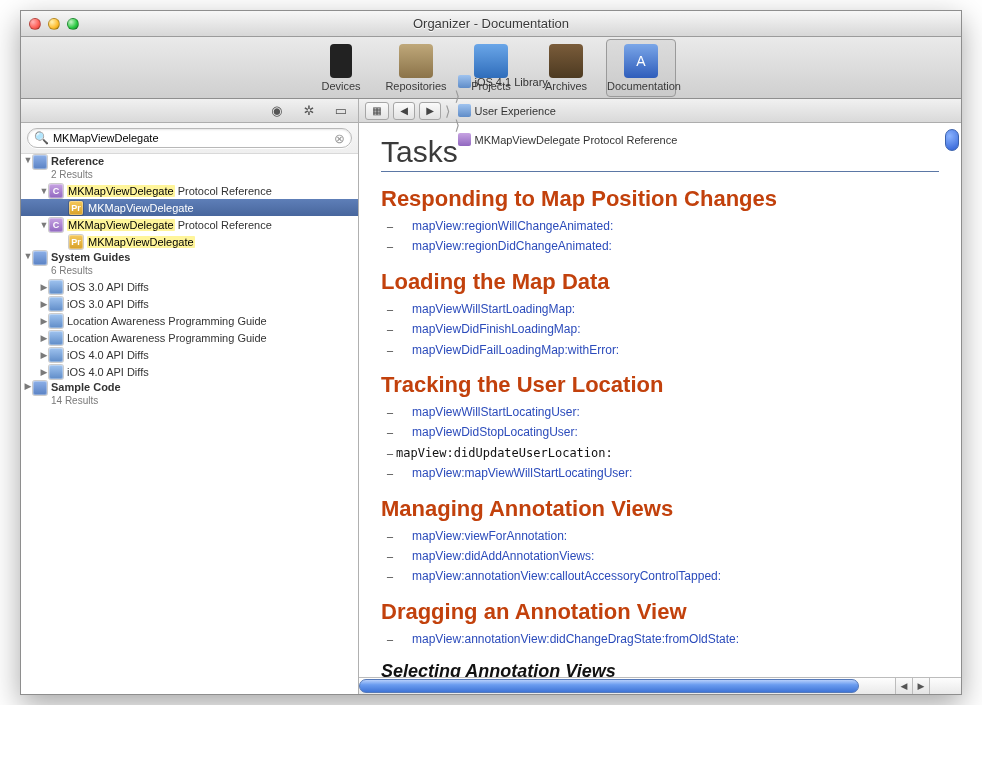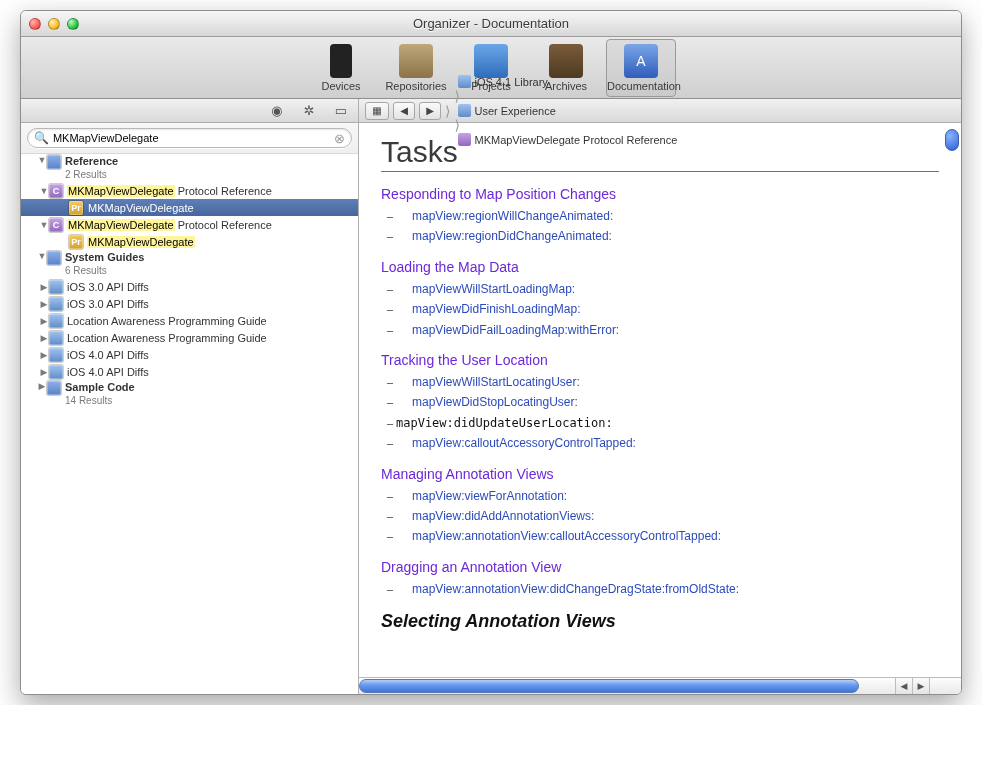--- a/index.html
+++ b/index.html
@@ -1,18 +1,18 @@
 <!DOCTYPE html>
 <html><head>
 <meta charset="utf-8">
 <style>
 * { margin: 0; padding: 0; box-sizing: border-box; font-family: "Lucida Grande", "Helvetica Neue", Arial, sans-serif; }
 body { background: #fff; display: flex; align-items: flex-start; justify-content: flex-start; }
 .window {
-  width: 942px; margin: 10px 20px; border: 1px solid #8e8e8e; border-radius: 6px;
+  width: 942px; margin: 10px 20px; border: 1px solid #8e8e8e; border-radius: 0;
   overflow: hidden; box-shadow: 0 10px 28px rgba(0,0,0,.35);
   background: #f2f2f2;
 }
 .titlebar {
   height: 26px; background: linear-gradient(#f7f7f7,#d7d7d7);
   border-bottom: 1px solid #9b9b9b; display: flex; align-items: center;
   padding: 0 8px; position: relative;
 }
 .traffic { display: flex; gap: 7px; }
 .traffic .light { width: 12px; height: 12px; border-radius: 50%; border: 1px solid rgba(0,0,0,.25); }
@@ -57,21 +57,21 @@
   display:flex; align-items:center; background:#fff; border:1px solid #b8b8b8;
   border-radius: 11px; height: 20px; padding: 0 6px; gap:4px;
   box-shadow: 0 1px 0 #fff, inset 0 1px 2px rgba(0,0,0,.1);
 }
 .searchwrap input { border:0; outline:0; flex:1; font-size:11px; background:transparent; }
 .searchwrap .mag { color:#888; font-size:12px; }
 .searchwrap .clear { color:#999; font-size:13px; cursor:default; }
 
 .tree { flex:1; overflow:auto; font-size:11px; color:#333; }
 .tr-row { display:flex; align-items:center; height:17px; padding-right:6px; cursor:default; }
-.tr-row.group-hd { height: 28px; align-items:flex-start; padding-top:1px;padding-left:14px; }
+.tr-row.group-hd { height: 28px; align-items:flex-start; padding-top:1px; }
 .tr-row.selected { background: linear-gradient(#5e7fb8,#48669d); color:#fff; }
 .tr-row.selected .hl { background: transparent; color:#fff; }
 .disclosure { width:10px; text-align:center; color:#7a7a7a; font-size:9px; user-select:none; }
 .disclosure.down::before { content:"▼"; }
 .disclosure.right::before { content:"▶"; }
 .indent { display:inline-block; }
 .badge {
   width:14px; height:14px; border-radius:2px; margin-right:4px; display:inline-flex;
   align-items:center; justify-content:center; color:#fff; font-size:9px; font-weight:bold;
   box-shadow: inset 0 0 0 1px rgba(255,255,255,.3), 0 0 0 1px rgba(0,0,0,.2);
@@ -101,21 +101,21 @@
 
 .content { flex:1; overflow:auto; padding: 12px 22px 10px; position:relative; }
 .content::-webkit-scrollbar { width:0; height:0; }
 .vscroll {
   position:absolute; right:2px; top:6px; width:14px; height:22px;
   background: radial-gradient(circle at 30% 30%, #8ab3ff, #2e5fd4); border-radius:8px;
   border:1px solid #3b62ad;
 }
 .h1 { font-size: 30px; color:#3b3b3b; font-weight:normal; margin-bottom:2px; }
 .hr { height:1px; background:#5b77a5; margin-bottom:14px; }
-.h2 { font-size:14px; font-weight:normal; margin-top:8px; margin-bottom:4px; color:#6d28d9; }
+.h2 { font-size:22px; font-weight:bold; margin-top:8px; margin-bottom:4px; color:#c2410c; }
 .list { margin-left:6px; margin-bottom:12px; }
 .list .item { font-family: Menlo, Monaco, monospace; font-size:12px; color:#111; line-height:1.7; }
 .list .item::before { content:"– "; color:#111; font-family:"Lucida Grande"; }
 .list .item a { color:#2b4bbb; text-decoration:none;margin-left:16px; }
 .cutoff { font-size:18px; font-weight:bold; color:#111; margin-top:12px; overflow:hidden; white-space:nowrap;font-style:italic; }
 
 .hscroll-track {
   height:17px; background: linear-gradient(#fefefe,#e9e9e9); border-top:1px solid #bcbcbc;
   display:flex; align-items:center; position:relative;
 }
@@ -297,21 +297,21 @@
             <div class="list">
               <div class="item"><a href="#">mapViewWillStartLoadingMap:</a></div>
               <div class="item"><a href="#">mapViewDidFinishLoadingMap:</a></div>
               <div class="item"><a href="#">mapViewDidFailLoadingMap:withError:</a></div>
             </div>
             <div class="h2">Tracking the User Location</div>
             <div class="list">
               <div class="item"><a href="#">mapViewWillStartLocatingUser:</a></div>
               <div class="item"><a href="#">mapViewDidStopLocatingUser:</a></div>
               <div class="item">mapView:didUpdateUserLocation:</div>
-              <div class="item"><a href="#">mapView:calloutAccessoryControlTapped:</a></div>
+              <div class="item"><a href="#">mapView:mapViewWillStartLocatingUser:</a></div>
             </div>
             <div class="h2">Managing Annotation Views</div>
             <div class="list">
               <div class="item"><a href="#">mapView:viewForAnnotation:</a></div>
               <div class="item"><a href="#">mapView:didAddAnnotationViews:</a></div>
               <div class="item"><a href="#">mapView:annotationView:calloutAccessoryControlTapped:</a></div>
             </div>
             <div class="h2">Dragging an Annotation View</div>
             <div class="list">
               <div class="item"><a href="#">mapView:annotationView:didChangeDragState:fromOldState:</a></div>

